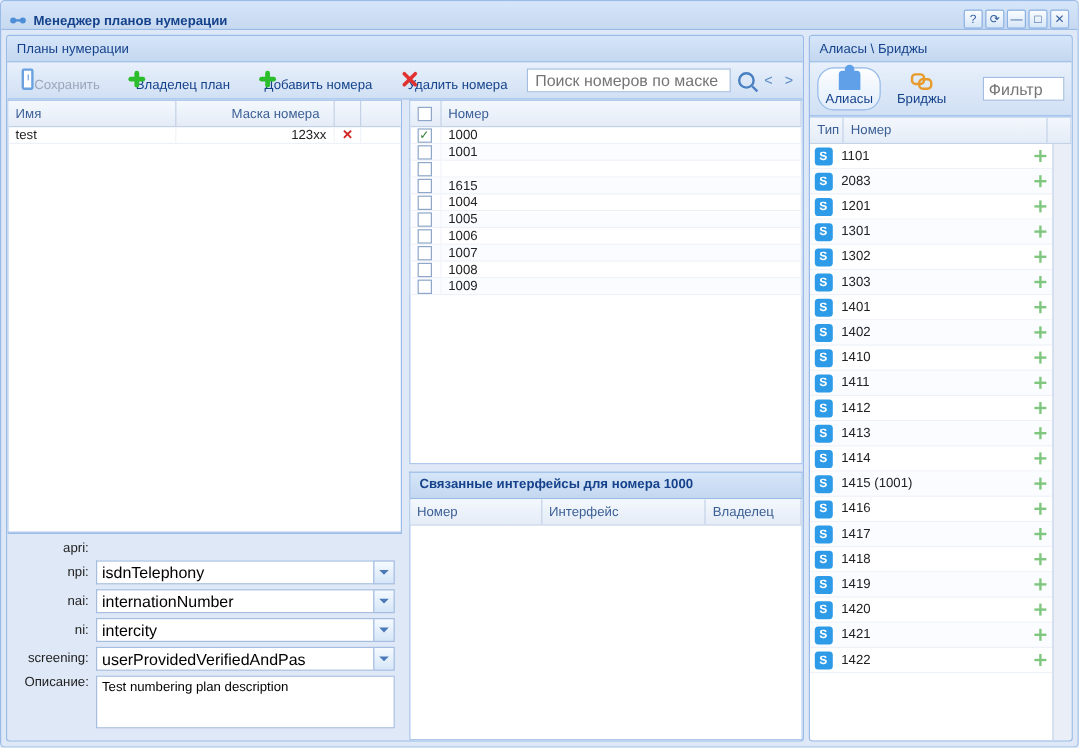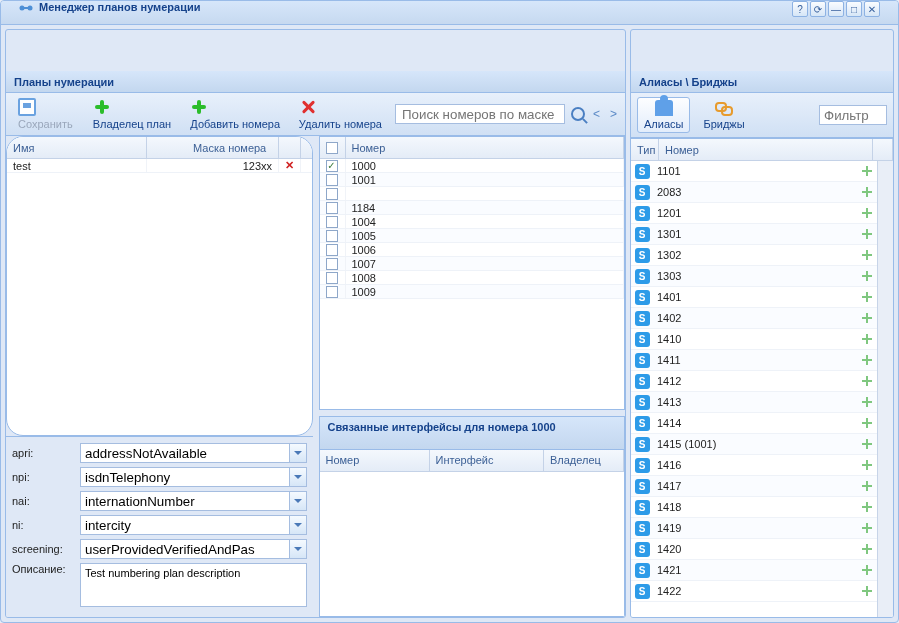--- a/index.html
+++ b/index.html
@@ -1,34 +1,34 @@
 <!DOCTYPE html>
 <html><head>
 <meta charset="utf-8">
 <style>
   * { box-sizing: border-box; margin: 0; padding: 0; }
   body { font-family: Tahoma, Arial, sans-serif; font-size: 11px; background: #e8eef7; color: #222; }
   .window { width: 899px; height: 623px; background: #dfe8f6; border: 1px solid #99bbe8; border-radius: 4px; display: flex; flex-direction: column; overflow: hidden; }
-  .titlebar { height: 24px; background: linear-gradient(#d6e6fa,#c6d9f0); border-bottom: 1px solid #99bbe8; display: flex; align-items: flex-start; padding: 0 18px; }
+  .titlebar { height: 24px; background: linear-gradient(#d6e6fa,#c6d9f0); border-bottom: 1px solid #99bbe8; display: flex; align-items: flex-end; padding: 0 7px; }
   .titlebar .t-icon { width: 14px; height: 14px; margin-right: 6px; position: relative; }
   .titlebar .title { color: #15428b; font-weight: bold; flex: 1; }
   .titlebtns { display: flex; gap: 2px; }
   .titlebtn { width: 16px; height: 16px; border: 1px solid #8db2e3; border-radius: 2px; background: linear-gradient(#fafcff,#d6e6f7); display: flex; align-items: center; justify-content: center; cursor: pointer; color:#355f9c; font-size:10px; }
 
   .content { flex: 1; display: flex; padding: 4px; gap: 4px; overflow: hidden; }
 
   .panel { background: #dfe8f6; border: 1px solid #99bbe8; border-radius: 3px; display: flex; flex-direction: column; overflow: hidden; }
-  .panel-header { height: 22px; background: linear-gradient(#d6e6fa,#c3d7ef); border-bottom: 1px solid #99bbe8; color: #15428b; font-weight: bold; padding: 0 8px; display:flex; align-items:center;margin-top:41px;}
+  .panel-header { height: 22px; background: linear-gradient(#d6e6fa,#c3d7ef); border-bottom: 1px solid #99bbe8; color: #15428b; font-weight: normal; padding: 0 8px; display:flex; align-items:center;}
   .panel-body { flex:1; display:flex; flex-direction:column; overflow:hidden; }
 
   .left { flex:1; }
-  .right { width: 264px; }
+  .right { width: 220px; }
 
   .toolbar { background: linear-gradient(#e8f0fb,#d0e0f4); border-bottom: 1px solid #99bbe8; padding: 3px 6px; display:flex; align-items:center; gap:10px; }
-  .tbtn { display:flex; flex-direction:column; align-items:flex-start; cursor:pointer; padding:2px 6px; min-width:52px; }
+  .tbtn { display:flex; flex-direction:row; align-items:flex-end; cursor:pointer; padding:2px 6px; min-width:52px; }
   .tbtn .ico { width:18px; height:18px; margin-bottom:2px; position:relative; }
   .tbtn .lbl { font-size:11px; color:#15428b; white-space:nowrap; }
   .tbtn.disabled .lbl { color:#9aa7bb; }
 
   .ico-save { border:2px solid #6aa2e0; border-radius:2px; background:#fff; }
   .ico-save::after { content:""; position:absolute; top:3px;left:3px;right:3px; height:5px; background:#6aa2e0; }
   .ico-plus::before, .ico-plus::after { content:""; position:absolute; background:#2bbd2b; }
   .ico-plus::before { left:7px; top:2px; width:4px; height:14px; border-radius:2px;}
   .ico-plus::after { top:7px; left:2px; height:4px; width:14px; border-radius:2px;}
   .ico-x::before, .ico-x::after { content:""; position:absolute; left:8px; top:1px; width:3px; height:16px; background:#e03030; border-radius:2px; }
@@ -52,31 +52,31 @@
   .grid-body { flex:1; overflow:auto; }
   .grow { flex:1; }
   .row { display:flex; height:14px; border-bottom:1px solid #eef2f8; }
   .row:nth-child(even){ background:#fafcff; }
   .cell { padding:2px 6px; border-right:1px solid #f0f3f8; display:flex; align-items:center; height:100%; }
   .cb { width:12px;height:12px;border:1px solid #8ea7c9;background:#fff;cursor:pointer;display:flex;align-items:center;justify-content:center;font-size:10px;color:#3b7b3b;}
   .del-x { cursor:pointer; color:#d02323; font-weight:bold; }
 
   .props { border-top:1px solid #99bbe8; padding:6px; background:#dfe8f6; }
   .prow { display:flex; align-items:center; margin-bottom:4px; gap:6px;}
-  .prow label { width:62px; color:#222; }
+  .prow label { width:62px; color:#222;text-align:right; }
   .combo { flex:1; display:flex; }
   .combo input { flex:1; height:20px; border:1px solid #a5bde0; border-right:none; padding:2px 4px; }
   .combo .dd { width:18px;height:20px;border:1px solid #a5bde0;background:linear-gradient(#f5faff,#d6e6f7);display:flex;align-items:center;justify-content:center;cursor:pointer;}
   .combo .dd::after{content:"";border:4px solid transparent;border-top-color:#4a79b7;margin-top:3px;}
   textarea { flex:1; height:44px; border:1px solid #a5bde0; padding:3px 4px; font-family:inherit; font-size:11px; resize:none;}
 
-  .subpanel-hdr { height:33px; background:linear-gradient(#d6e6fa,#c3d7ef); border:1px solid #99bbe8; border-bottom:none; color:#15428b; font-weight:bold; padding:4px 8px;}
+  .subpanel-hdr { height:22px; background:linear-gradient(#d6e6fa,#c3d7ef); border:1px solid #99bbe8; border-bottom:none; color:#15428b; font-weight:bold; padding:4px 8px;}
 
   .rtoolbar { background:linear-gradient(#e8f0fb,#d0e0f4); border-bottom:1px solid #99bbe8; padding:4px 6px; display:flex; align-items:center; gap:6px;}
-  .rtab { display:flex; flex-direction:column; align-items:center; padding:2px 6px; cursor:pointer; border:1px solid transparent; border-radius:3px;}
+  .rtab { display:flex; flex-direction:column; align-items:center; padding:2px 6px; cursor:pointer; border:1px solid transparent; border-radius:14px;}
   .rtab.active { background:linear-gradient(#fdfeff,#e2edfb); border-color:#99bbe8; }
   .rtab .ric{ width:18px;height:16px;position:relative;margin-bottom:2px;}
   .ric-person{ background:#5fa0e8;border-radius:3px 3px 0 0;}
   .ric-person::before{content:"";position:absolute;width:8px;height:8px;border-radius:50%;background:#5fa0e8;top:-5px;left:5px;}
   .ric-link{ }
   .ric-link::before, .ric-link::after{content:"";position:absolute;width:8px;height:6px;border:2px solid #e79b2d;border-radius:4px;}
   .ric-link::before{left:0;top:2px;}
   .ric-link::after{right:0;top:6px;}
   .rtab .rlbl { font-size:11px;color:#15428b;}
   .filter-in { margin-left:auto; width:68px; height:20px; border:1px solid #a5bde0; padding:2px 4px; color:#888;}
@@ -148,41 +148,37 @@
             <input placeholder="Поиск номеров по маске" style="">
             <div class="magnify"></div>
             <div class="nav-ar">&lt;</div>
             <div class="nav-ar">&gt;</div>
           </div>
         </div>
 
         <div class="split-h" style="flex:1;">
 
           <div class="split-v" style="width:258px;">
-            <div class="grid" style="flex:1;border-radius:17px;">
+            <div class="grid" style="flex:1;">
               <div class="grid-head">
                 <div class="gh-cell col-plan-name">Имя</div>
                 <div class="gh-cell col-plan-mask">Маска номера</div>
                 <div class="gh-cell col-plan-del"></div>
               </div>
               <div class="grid-body" id="plans-body">
                   <div class="row">
                     <div class="cell col-plan-name">test</div>
                     <div class="cell col-plan-mask" style="justify-content:flex-end;">123xx</div>
                     <div class="cell col-plan-del del-x">✕</div>
                   </div>
                 </div>
             </div>
             <div class="props">
               <div class="prow">
                   <label>apri:</label>
-                  <div class="combo">
-                    <input value="addressNotAvailable" style="">
-                    <div class="dd"></div>
-                  </div>
                 </div>
               <div class="prow">
                   <label>npi:</label>
                   <div class="combo">
                     <input value="isdnTelephony" style="">
                     <div class="dd"></div>
                   </div>
                 </div>
               <div class="prow">
                   <label>nai:</label>
@@ -237,21 +233,21 @@
                   </div>
                   <div class="row">
                     <div class="cell col-chk">
                       <div class="cb"></div>
                     </div>
                   </div>
                   <div class="row">
                     <div class="cell col-chk">
                       <div class="cb"></div>
                     </div>
-                    <div class="cell grow">1184</div>
+                    <div class="cell grow">1615</div>
                   </div>
                   <div class="row">
                     <div class="cell col-chk">
                       <div class="cb"></div>
                     </div>
                     <div class="cell grow">1004</div>
                   </div>
                   <div class="row">
                     <div class="cell col-chk">
                       <div class="cb"></div>

